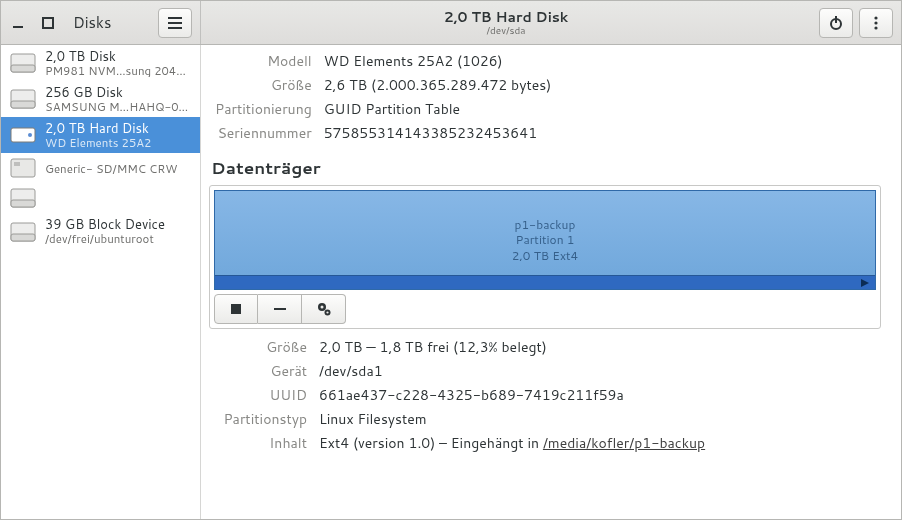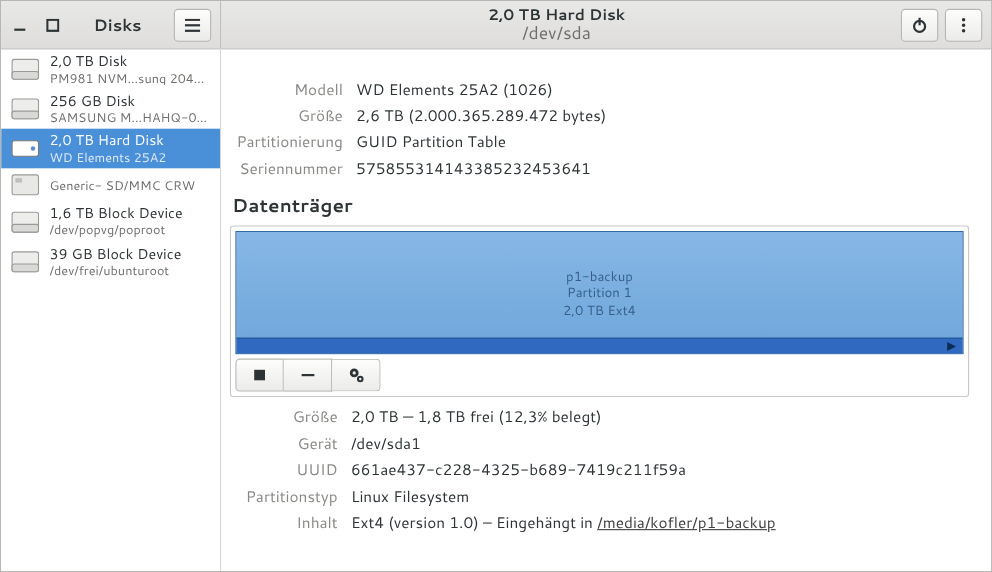--- a/index.html
+++ b/index.html
@@ -2,42 +2,42 @@
 <html><head>
 <meta charset="utf-8">
 <style>
   * { box-sizing: border-box; }
   html, body { margin:0; padding:0; font-family: "Cantarell", "Segoe UI", sans-serif; font-size:14px; color:#2e3436; }
   body { background:#fff; }
   .window { width:902px; height:520px; border:1px solid #b6b6b3; display:flex; flex-direction:column; background:#fafaf9; }
   .titlebar { height:44px; background:linear-gradient(#e8e8e6,#dedddb); border-bottom:1px solid #b6b6b3; display:flex; align-items:stretch; }
   .tb-left { display:flex; align-items:center; gap:12px; padding:0 8px; border-right:1px solid #c0c0be; width:200px; }
   .tb-left .winbtn { width:18px; height:18px; display:flex; align-items:center; justify-content:center; color:#2e3436; }
-  .app-title { font-weight:700; font-size:15px; margin-left:16px; }
+  .app-title { font-weight:400; font-size:15px; margin-left:4px; }
   .iconbtn { width:34px; height:30px; border:1px solid #b6b6b3; border-radius:4px; background:linear-gradient(#fdfdfc,#ebebe9); display:flex; align-items:center; justify-content:center; cursor:pointer; color:#2e3436; margin-left:auto; }
   .tb-center { flex:1; display:flex; flex-direction:column; align-items:center; justify-content:center; line-height:1.15; }
   .tb-center .t1 { font-weight:700; font-size:14px; }
-  .tb-center .t2 { font-size:16px; color:#6f6f6d; }
+  .tb-center .t2 { font-size:10px; color:#6f6f6d; }
   .tb-right { display:flex; align-items:center; gap:6px; padding:0 8px; }
   .body { flex:1; display:flex; overflow:hidden; }
   .sidebar { width:200px; background:#fff; border-right:1px solid #d6d6d4; overflow:auto; }
   .dev { display:flex; align-items:center; gap:8px; padding:4px 8px; cursor:pointer; }
   .dev.selected { background:#4a90d9; color:#fff; }
   .dev.selected .sub { color:#dce9f6; }
   .diskicon { width:28px; height:22px; flex-shrink:0; }
   .dev .txt { display:flex; flex-direction:column; line-height:1.15; overflow:hidden; }
   .dev .main { font-size:13px; white-space:nowrap; overflow:hidden; text-overflow:ellipsis; }
   .dev .sub { font-size:11.5px; color:#6f6f6d; white-space:nowrap; overflow:hidden; text-overflow:ellipsis; }
-  .content { flex:1; padding:24px 20px 10px 8px; overflow:auto; background:#fff; }
+  .content { flex:1; padding:4px 20px 10px 8px; overflow:auto; background:#fff; }
   table.info { border-collapse:collapse; }
   table.info td { padding:2px 6px; vertical-align:top; font-size:14px; }
   table.info td.k { text-align:right; color:#888885; white-space:nowrap; width:104px;}
   .section { font-weight:700; font-size:17px; margin:10px 0 6px 2px; }
   .volframe { border:1px solid #c8c8c6; border-radius:3px; padding:4px; background:#fff; margin-bottom:6px; }
-  .volmap { position:relative; height:112px; border:1px solid #2f69a8; background:linear-gradient(#87b7e6,#6ea6da); display:flex; align-items:center; justify-content:center; color:#355f8a; font-size:12px; text-align:center; line-height:1.3; }
+  .volmap { position:relative; height:100px; border:1px solid #2f69a8; background:linear-gradient(#87b7e6,#6ea6da); display:flex; align-items:center; justify-content:center; color:#355f8a; font-size:12px; text-align:center; line-height:1.3; }
   .volmap .bar { position:absolute; left:0; right:0; bottom:0; height:14px; background:#2f69c0; border-top:1px solid #255796; display:flex; align-items:center; justify-content:flex-end; padding-right:6px; color:#0b2c55; }
   .voltools { display:flex; gap:0; margin-top:4px; }
   .voltools .btn { width:44px; height:30px; border:1px solid #b6b6b3; background:linear-gradient(#fdfdfc,#ebebe9); display:flex; align-items:center; justify-content:center; cursor:pointer; color:#2e3436; }
   .voltools .btn + .btn { border-left:none; }
   .voltools .btn:first-child { border-top-left-radius:4px; border-bottom-left-radius:4px;}
   .voltools .btn:last-child { border-top-right-radius:4px; border-bottom-right-radius:4px;}
   a.mount { color:#404040; text-decoration:underline; }
   svg { display:block; }
 </style>
 </head>
@@ -127,24 +127,20 @@
           </svg>
           <div class="txt">
             <span class="sub">Generic- SD/MMC CRW</span>
           </div>
         </div>
         <div class="dev">
           <svg class="diskicon" viewBox="0 0 28 22">
             <rect x="2" y="2" width="24" height="18" rx="2" fill="#ededec" stroke="#9a9a97"></rect>
             <rect x="2" y="13" width="24" height="7" rx="2" fill="#d9d9d7" stroke="#9a9a97"></rect>
           </svg>
-          <div class="txt">
-            <span class="main">1,6 TB Block Device</span>
-            <span class="sub">/dev/popvg/poproot</span>
-          </div>
         </div>
         <div class="dev">
           <svg class="diskicon" viewBox="0 0 28 22">
             <rect x="2" y="2" width="24" height="18" rx="2" fill="#ededec" stroke="#9a9a97"></rect>
             <rect x="2" y="13" width="24" height="7" rx="2" fill="#d9d9d7" stroke="#9a9a97"></rect>
           </svg>
           <div class="txt">
             <span class="main">39 GB Block Device</span>
             <span class="sub">/dev/frei/ubunturoot</span>
           </div>

